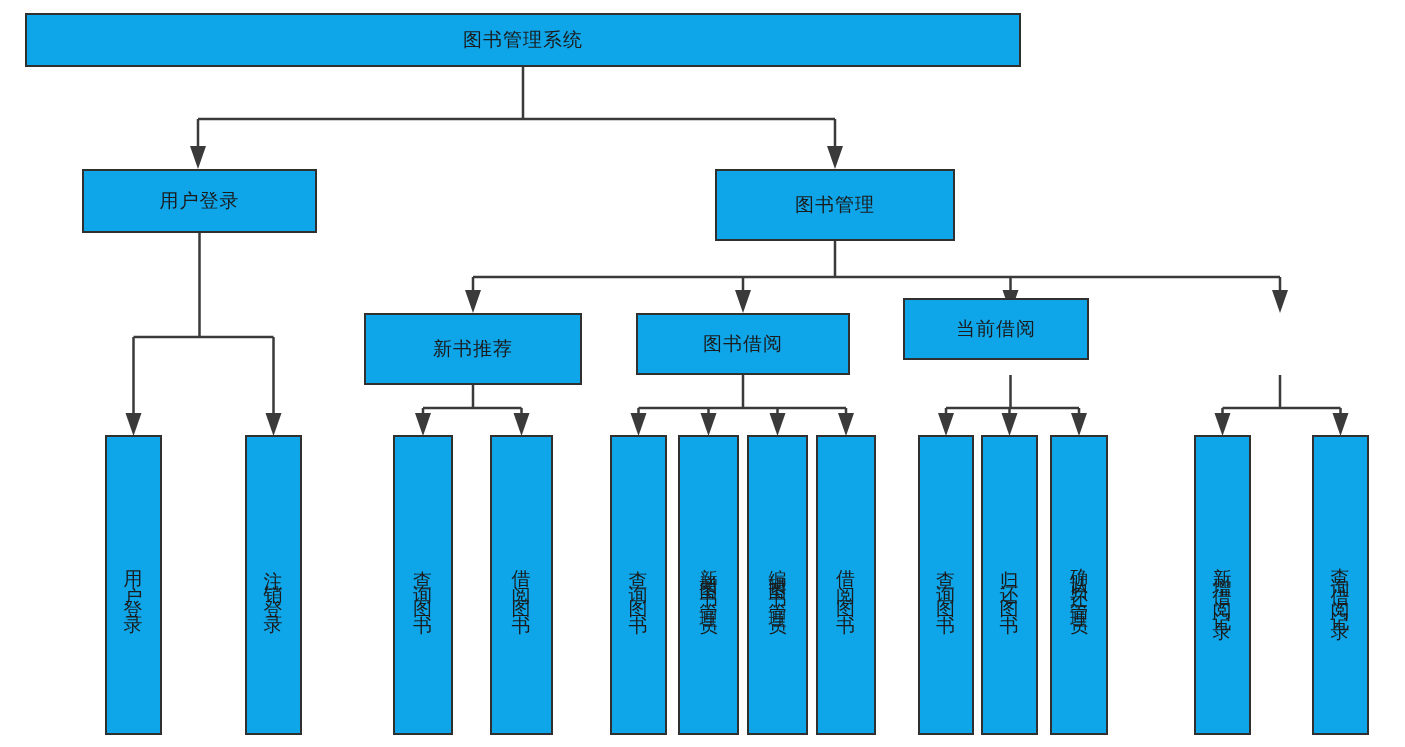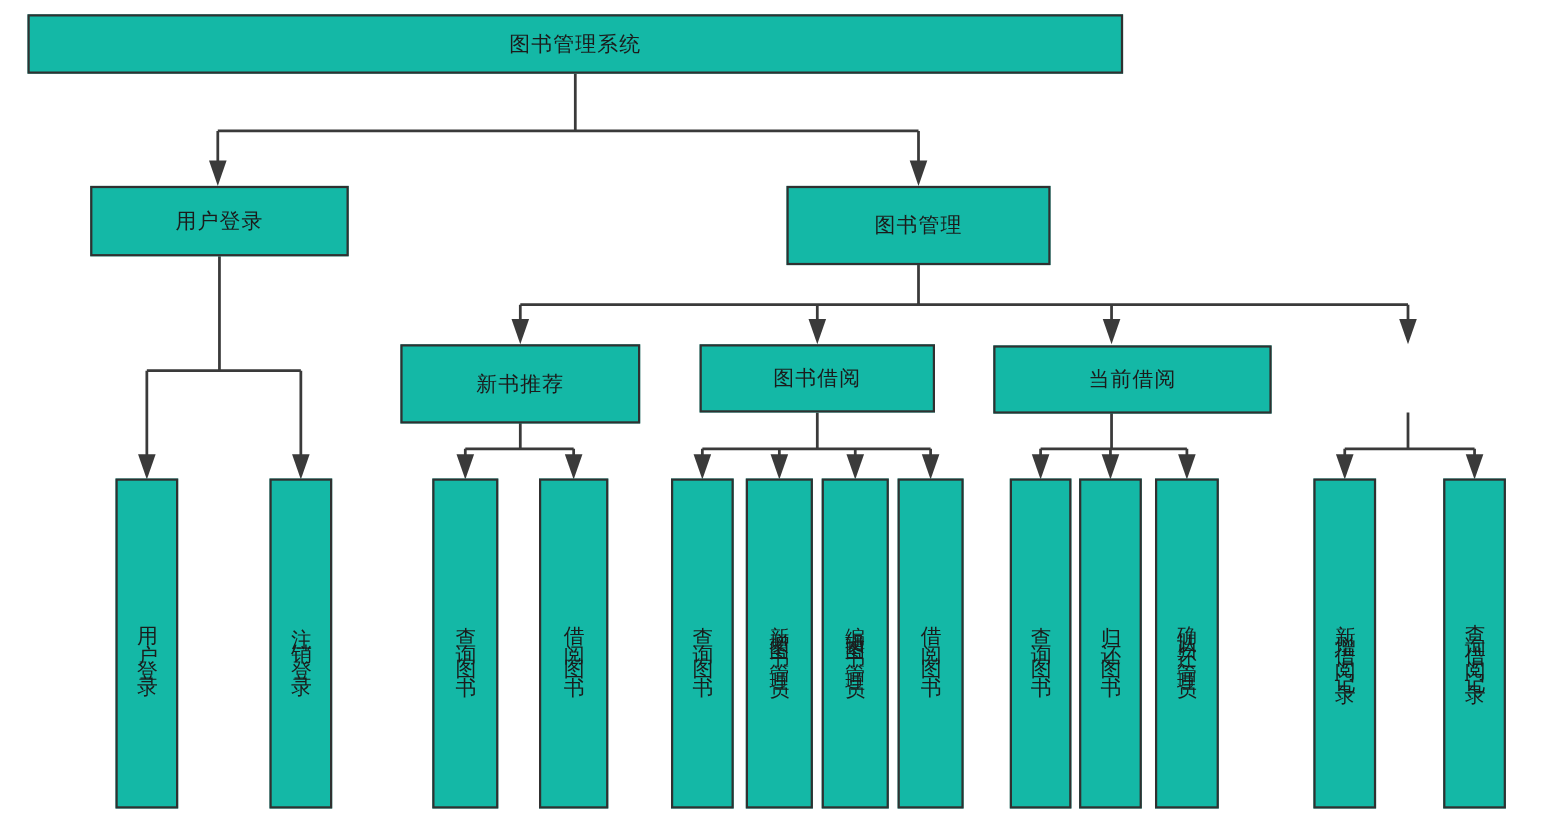--- a/index.html
+++ b/index.html
@@ -11,21 +11,21 @@
   }
   html,body{margin:0;padding:0;background:var(--bg);}
   .canvas{
     position:relative;width:1405px;height:747px;background:var(--bg);
     font-family:"Liberation Sans",sans-serif;overflow:hidden;
   }
   svg.connectors{position:absolute;left:0;top:0;z-index:0;}
   svg.connectors path{stroke:var(--line);stroke-width:2.5;fill:none;}
   svg.connectors polygon{fill:var(--line);stroke:none;}
   .box{
-    position:absolute;background:#14b8a6;border:2px solid var(--box-border);
+    position:absolute;background:#0ea5e9;border:2px solid var(--box-border);
     box-sizing:border-box;display:flex;align-items:center;justify-content:center;
     color:var(--text);z-index:1;
   }
   .box.h span{font-size:19px;letter-spacing:1px;white-space:nowrap;}
   .box.v span{
     writing-mode:vertical-rl;text-orientation:mixed;
     font-size:19px;letter-spacing:15px;line-height:1;white-space:nowrap;
   }
   .box.v.med span{letter-spacing:11px;}
   .box.v.long span{letter-spacing:7px;font-size:18px;}
@@ -99,21 +99,21 @@
   <div class="box h" style="left:715px;top:169px;width:240px;height:72px">
     <span>图书管理</span>
   </div>
 
   <div class="box h" style="left:364px;top:313px;width:218px;height:72px">
     <span>新书推荐</span>
   </div>
   <div class="box h" style="left:636px;top:313px;width:214px;height:62px">
     <span>图书借阅</span>
   </div>
-  <div class="box h" style="left:903px;top:314px;width:253px;height:62px">
+  <div class="box h" style="left:903px;top:298px;width:186px;height:62px">
     <span>当前借阅</span>
   </div>
 
   <div class="box v" style="left:105px;top:435px;width:57px;height:300px">
     <span>用户登录</span>
   </div>
   <div class="box v" style="left:245px;top:435px;width:57px;height:300px">
     <span>注销登录</span>
   </div>
 

